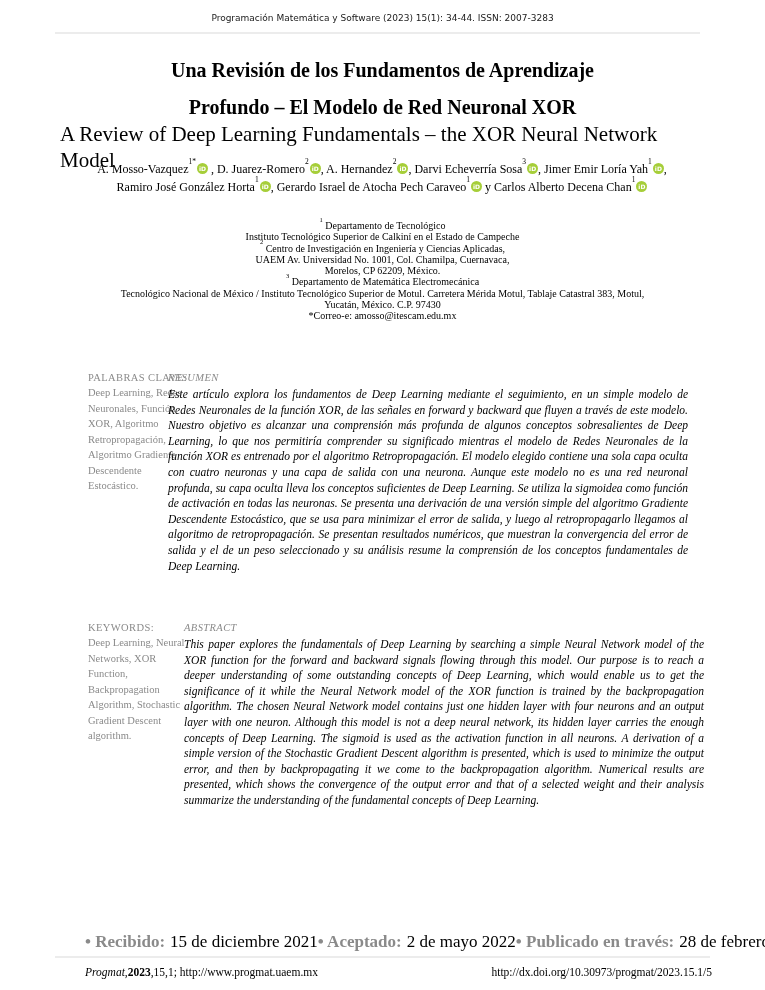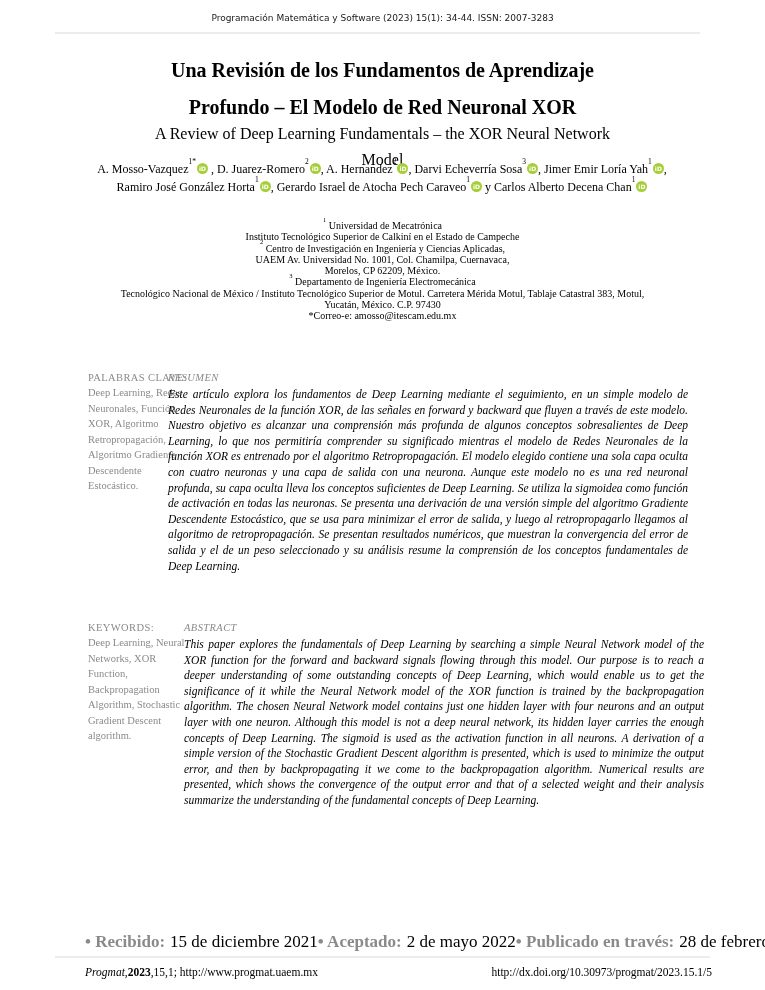--- a/index.html
+++ b/index.html
@@ -7,22 +7,22 @@
   .page{position:absolute;inset:0;overflow:hidden;}
 
   .journal-line{position:absolute;top:13px;left:0;width:765px;text-align:center;
     font-family:"DejaVu Sans",sans-serif;font-size:9px;color:#1a1a1a;}
   .rule{position:absolute;height:2px;background:#ececec;}
   .rule-top{top:32px;left:55px;width:645px;}
   .rule-bottom{top:956px;left:55px;width:655px;}
 
   .title-es{position:absolute;top:52px;left:40px;width:685px;text-align:center;
     font-size:20px;font-weight:bold;line-height:37px;}
-  .title-en{position:absolute;top:121px;left:60px;width:645px;text-align:center;
-    font-size:16px;line-height:26px;}
+  .title-en{position:absolute;top:121px;left:60px;width:645px;
+    font-size:21px;line-height:26px;}
 
   .authors{position:absolute;top:161px;left:82px;width:600px;text-align:center;
     font-size:12px;line-height:17.5px;}
   .authors sup{font-size:7.5px;position:relative;top:-4px;line-height:0;}
   .orcid{display:inline-block;width:11px;height:11px;border-radius:50%;background:#a6ce39;
     color:#fff;font:bold 6px "DejaVu Sans",sans-serif;line-height:11px;text-align:center;
     vertical-align:2px;margin-left:1px;letter-spacing:0;}
 
   .affiliations{position:absolute;top:220px;left:50px;width:665px;text-align:center;
     font-size:10px;line-height:11.3px;}
@@ -62,26 +62,26 @@
   <div class="title-en">
     <span>A Review of Deep Learning Fundamentals – the XOR Neural Network</span><br>
     <span>Model</span>
   </div>
 
   <div class="authors">
     <span><span>A. Mosso-Vazquez</span><sup>1*</sup><span class="orcid">iD</span><span> , </span></span><span><span>D. Juarez-Romero</span><sup>2</sup><span class="orcid">iD</span><span>, </span></span><span><span>A. Hernandez</span><sup>2</sup><span class="orcid">iD</span><span>, </span></span><span><span>Darvi Echeverría Sosa</span><sup>3</sup><span class="orcid">iD</span><span>, </span></span><span><span>Jimer Emir Loría Yah</span><sup>1</sup><span class="orcid">iD</span><span>, </span></span><span><span>Ramiro José González Horta</span><sup>1</sup><span class="orcid">iD</span><span>, </span></span><span><span>Gerardo Israel de Atocha Pech Caraveo</span><sup>1</sup><span class="orcid">iD</span><span> y </span></span><span><span>Carlos Alberto Decena Chan</span><sup>1</sup><span class="orcid">iD</span></span>
   </div>
 
   <div class="affiliations">
-    <div><sup>1</sup><span> Universidad de Mecatrónica</span></div>
+    <div><sup>1</sup><span> Departamento de Tecnológico</span></div>
     <div><sup></sup><span>Instituto Tecnológico Superior de Calkiní en el Estado de Campeche</span></div>
     <div><sup>2</sup><span> Centro de Investigación en Ingeniería y Ciencias Aplicadas,</span></div>
     <div><sup></sup><span>UAEM Av. Universidad No. 1001, Col. Chamilpa, Cuernavaca,</span></div>
     <div><sup></sup><span>Morelos, CP 62209, México.</span></div>
-    <div><sup>3</sup><span> Departamento de Ingeniería Electromecánica</span></div>
+    <div><sup>3</sup><span> Departamento de Matemática Electromecánica</span></div>
     <div><sup></sup><span>Tecnológico Nacional de México / Instituto Tecnológico Superior de Motul. Carretera Mérida Motul, Tablaje Catastral 383, Motul,</span></div>
     <div><sup></sup><span>Yucatán, México. C.P. 97430</span></div>
     <div><sup></sup><span>*Correo-e: amosso@itescam.edu.mx</span></div>
   </div>
 
   <div class="side-col palabras-block">
     <div class="sec-heading">PALABRAS CLAVE:</div>
     <div>Deep Learning, Redes Neuronales, Función XOR, Algoritmo Retropropagación, Algoritmo Gradiente Descendente Estocástico.</div>
   </div>
   <div class="main-col resumen-block">

